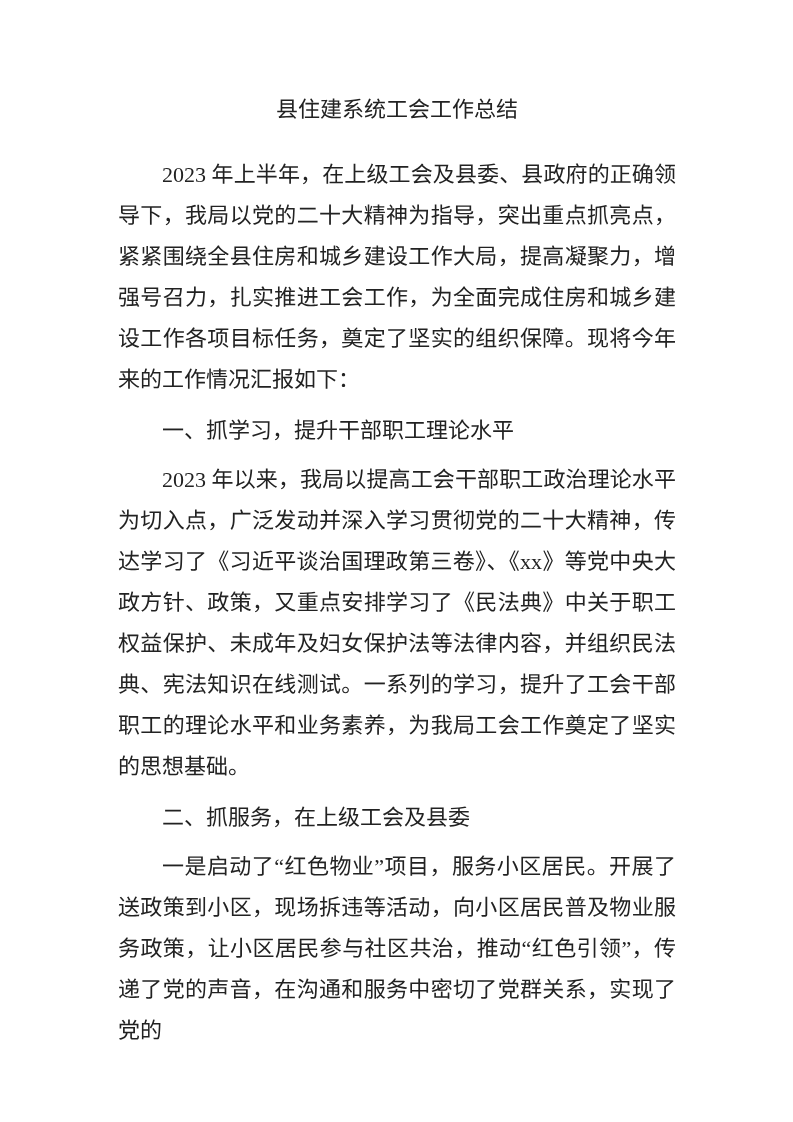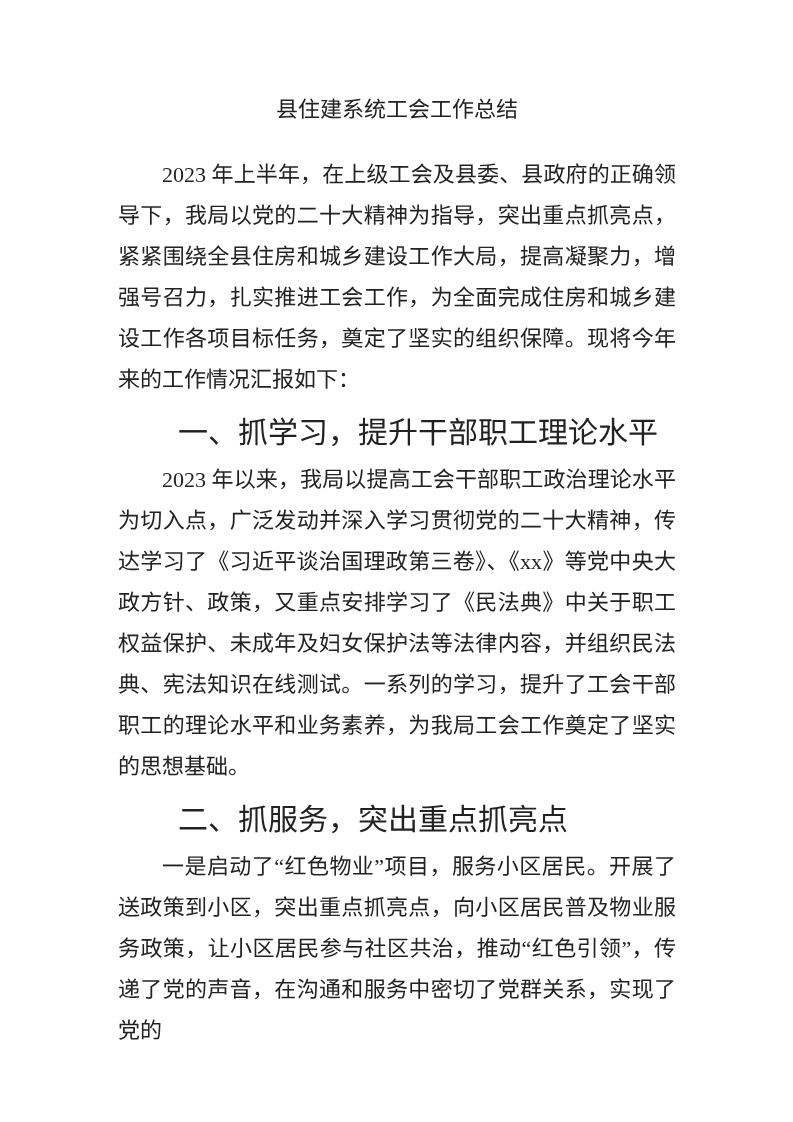--- a/index.html
+++ b/index.html
@@ -27,23 +27,24 @@
     margin: 0;
     padding: 0;
     font-size: 22px;
     font-weight: normal;
     text-align: center;
     letter-spacing: 0;
   }
   .doc-heading {
     margin: 12px 0 0 0;
     padding: 0;
-    font-size: 30px;
+    font-size: 22px;
     font-weight: normal;
     text-indent: 2em;
+    font-family: Liberation Mono, monospace;
   }
   .doc-para {
     margin: 24px 0 0 0;
     padding: 0;
     text-indent: 2em;
     text-align: justify;
   }
   .after-heading {
     margin-top: 6px;
   }
@@ -53,16 +54,16 @@
 
 <div class="doc-page">
   <h1 class="doc-title">县住建系统工会工作总结</h1>
 
   <p class="doc-para">2023 年上半年，在上级工会及县委、县政府的正确领导下，我局以党的二十大精神为指导，突出重点抓亮点，紧紧围绕全县住房和城乡建设工作大局，提高凝聚力，增强号召力，扎实推进工会工作，为全面完成住房和城乡建设工作各项目标任务，奠定了坚实的组织保障。现将今年来的工作情况汇报如下：</p>
 
   <h2 class="doc-heading">一、抓学习，提升干部职工理论水平</h2>
 
   <p class="doc-para after-heading">2023 年以来，我局以提高工会干部职工政治理论水平为切入点，广泛发动并深入学习贯彻党的二十大精神，传达学习了《习近平谈治国理政第三卷》、《xx》等党中央大政方针、政策，又重点安排学习了《民法典》中关于职工权益保护、未成年及妇女保护法等法律内容，并组织民法典、宪法知识在线测试。一系列的学习，提升了工会干部职工的理论水平和业务素养，为我局工会工作奠定了坚实的思想基础。</p>
 
-  <h2 class="doc-heading">二、抓服务，突出重点抓亮点</h2>
+  <h2 class="doc-heading">二、抓服务，在上级工会及县委</h2>
 
-  <p class="doc-para after-heading">一是启动了“红色物业”项目，服务小区居民。开展了送政策到小区，突出重点抓亮点，向小区居民普及物业服务政策，让小区居民参与社区共治，推动“红色引领”，传递了党的声音，在沟通和服务中密切了党群关系，实现了党的</p>
+  <p class="doc-para after-heading">一是启动了“红色物业”项目，服务小区居民。开展了送政策到小区，现场拆违等活动，向小区居民普及物业服务政策，让小区居民参与社区共治，推动“红色引领”，传递了党的声音，在沟通和服务中密切了党群关系，实现了党的</p>
 </div>
 
 </body></html>

